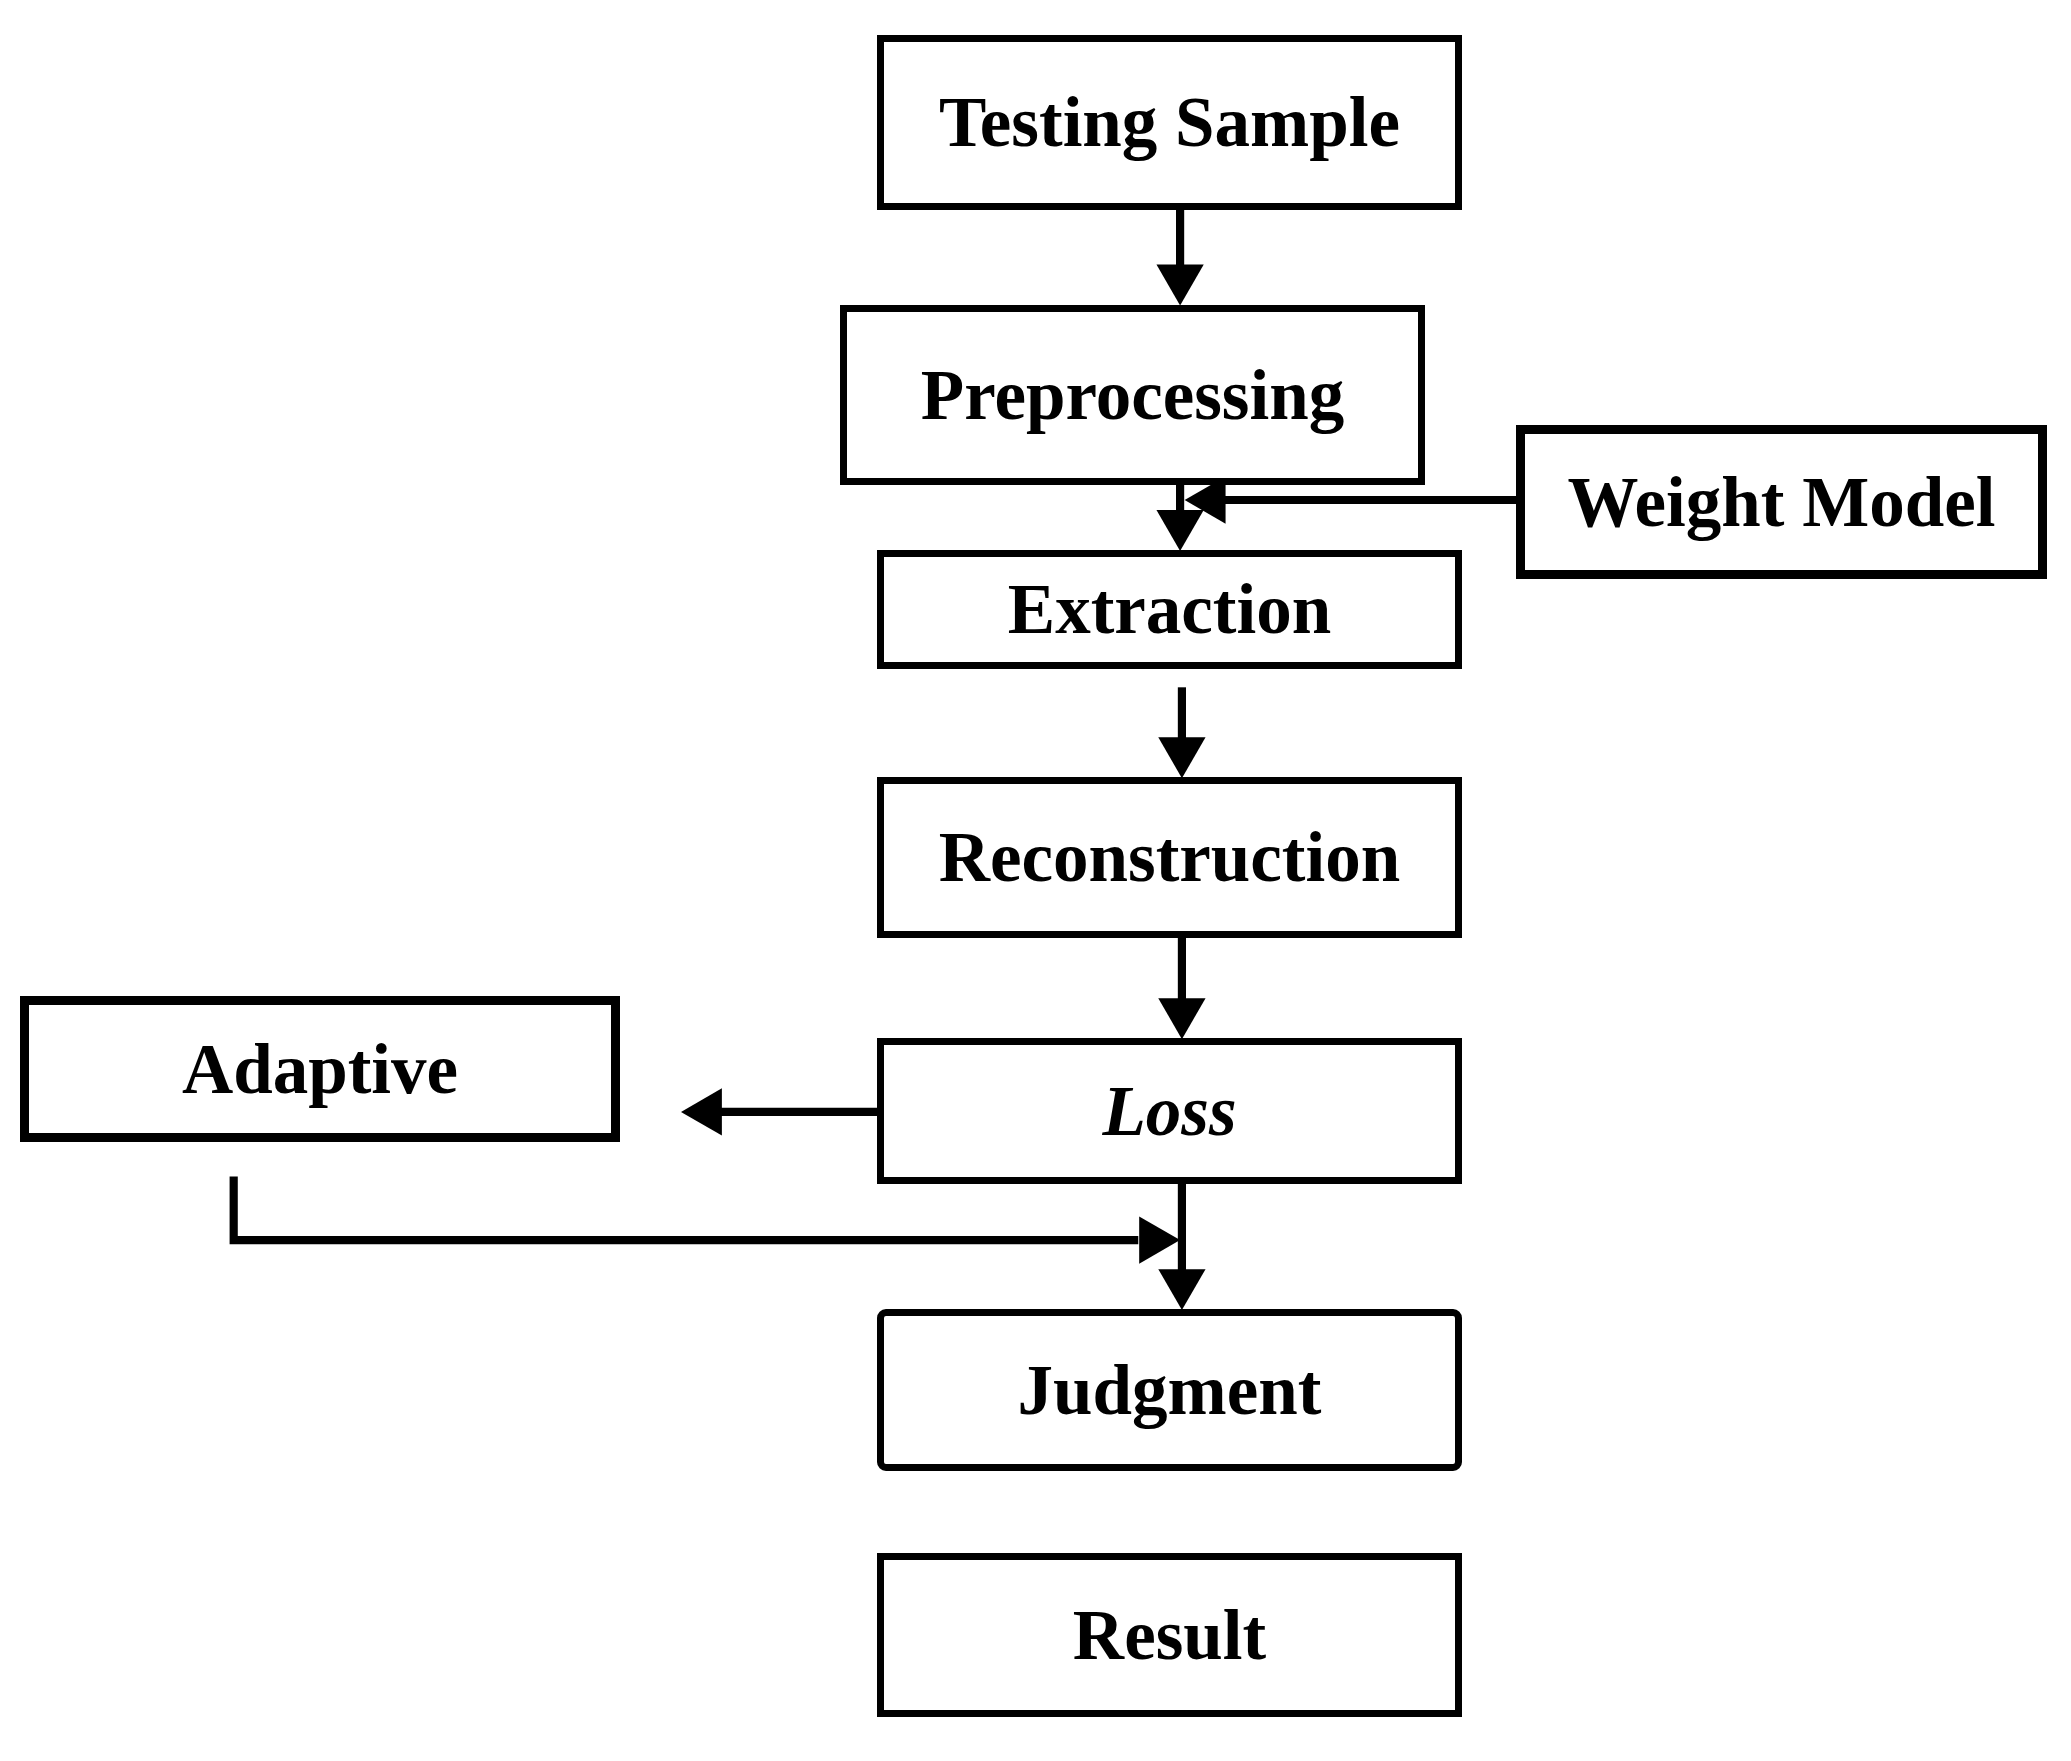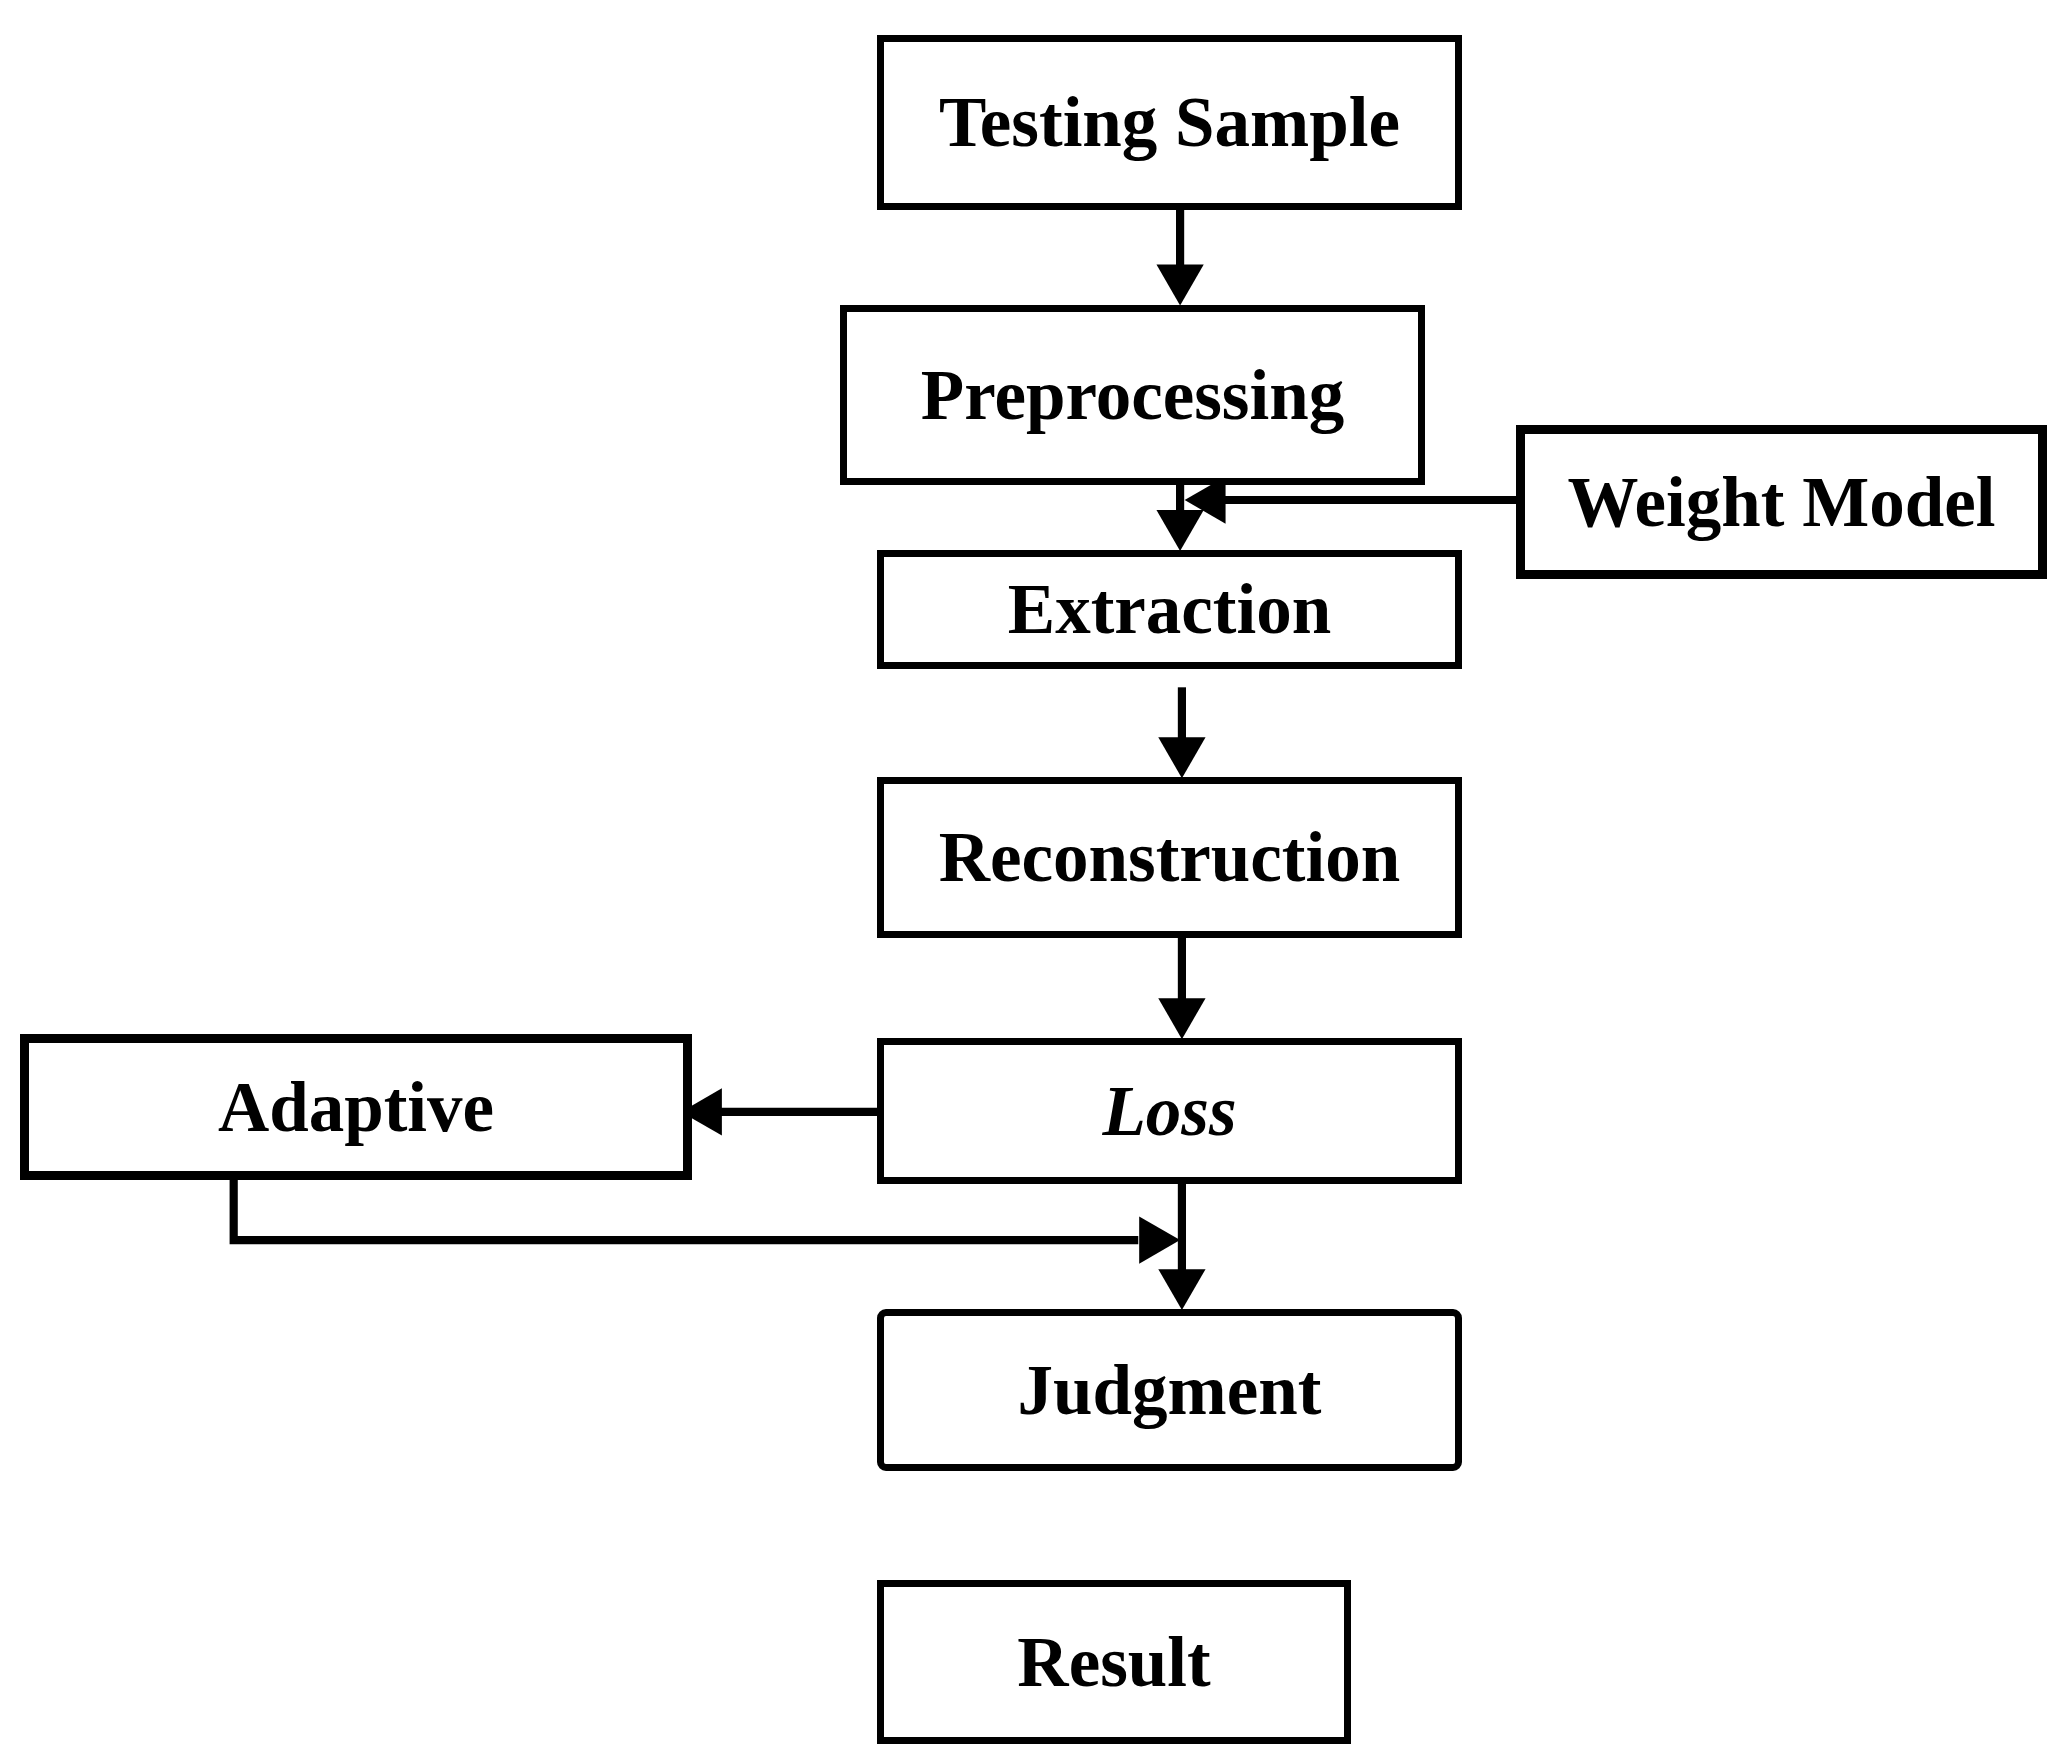--- a/index.html
+++ b/index.html
@@ -30,23 +30,23 @@
     color:#000000;
     text-align:center;
     white-space:nowrap;
   }
   #n-testing-sample{left:877px;top:35px;width:585px;height:175px;}
   #n-preprocessing{left:840px;top:305px;width:585px;height:180px;}
   #n-extraction{left:877px;top:550px;width:585px;height:119px;justify-content:center;}
   #n-reconstruction{left:877px;top:777px;width:585px;height:161px;justify-content:center;}
   #n-loss{left:877px;top:1038px;width:585px;height:146px;font-style:italic;}
   #n-judgment{left:877px;top:1309px;width:585px;height:162px;border-radius:9px;}
-  #n-result{left:877px;top:1553px;width:474px;height:164px;margin-top:27px;}
+  #n-result{left:877px;top:1553px;width:585px;height:164px;}
   #n-weight-model{left:1516px;top:425px;width:531px;height:154px;border-width:9px;}
-  #n-adaptive{left:20px;top:1034px;width:672px;height:146px;border-width:9px;}
+  #n-adaptive{left:20px;top:996px;width:600px;height:146px;border-width:9px;}
 </style>
 </head>
 <body>
 
 <div class="canvas">
 
   <svg class="edges" viewBox="0 0 2279 1937" xmlns="http://www.w3.org/2000/svg">
 
     <g>
       <line x1="1298" y1="228" x2="1298" y2="298" stroke="#000000" stroke-width="9"></line>

